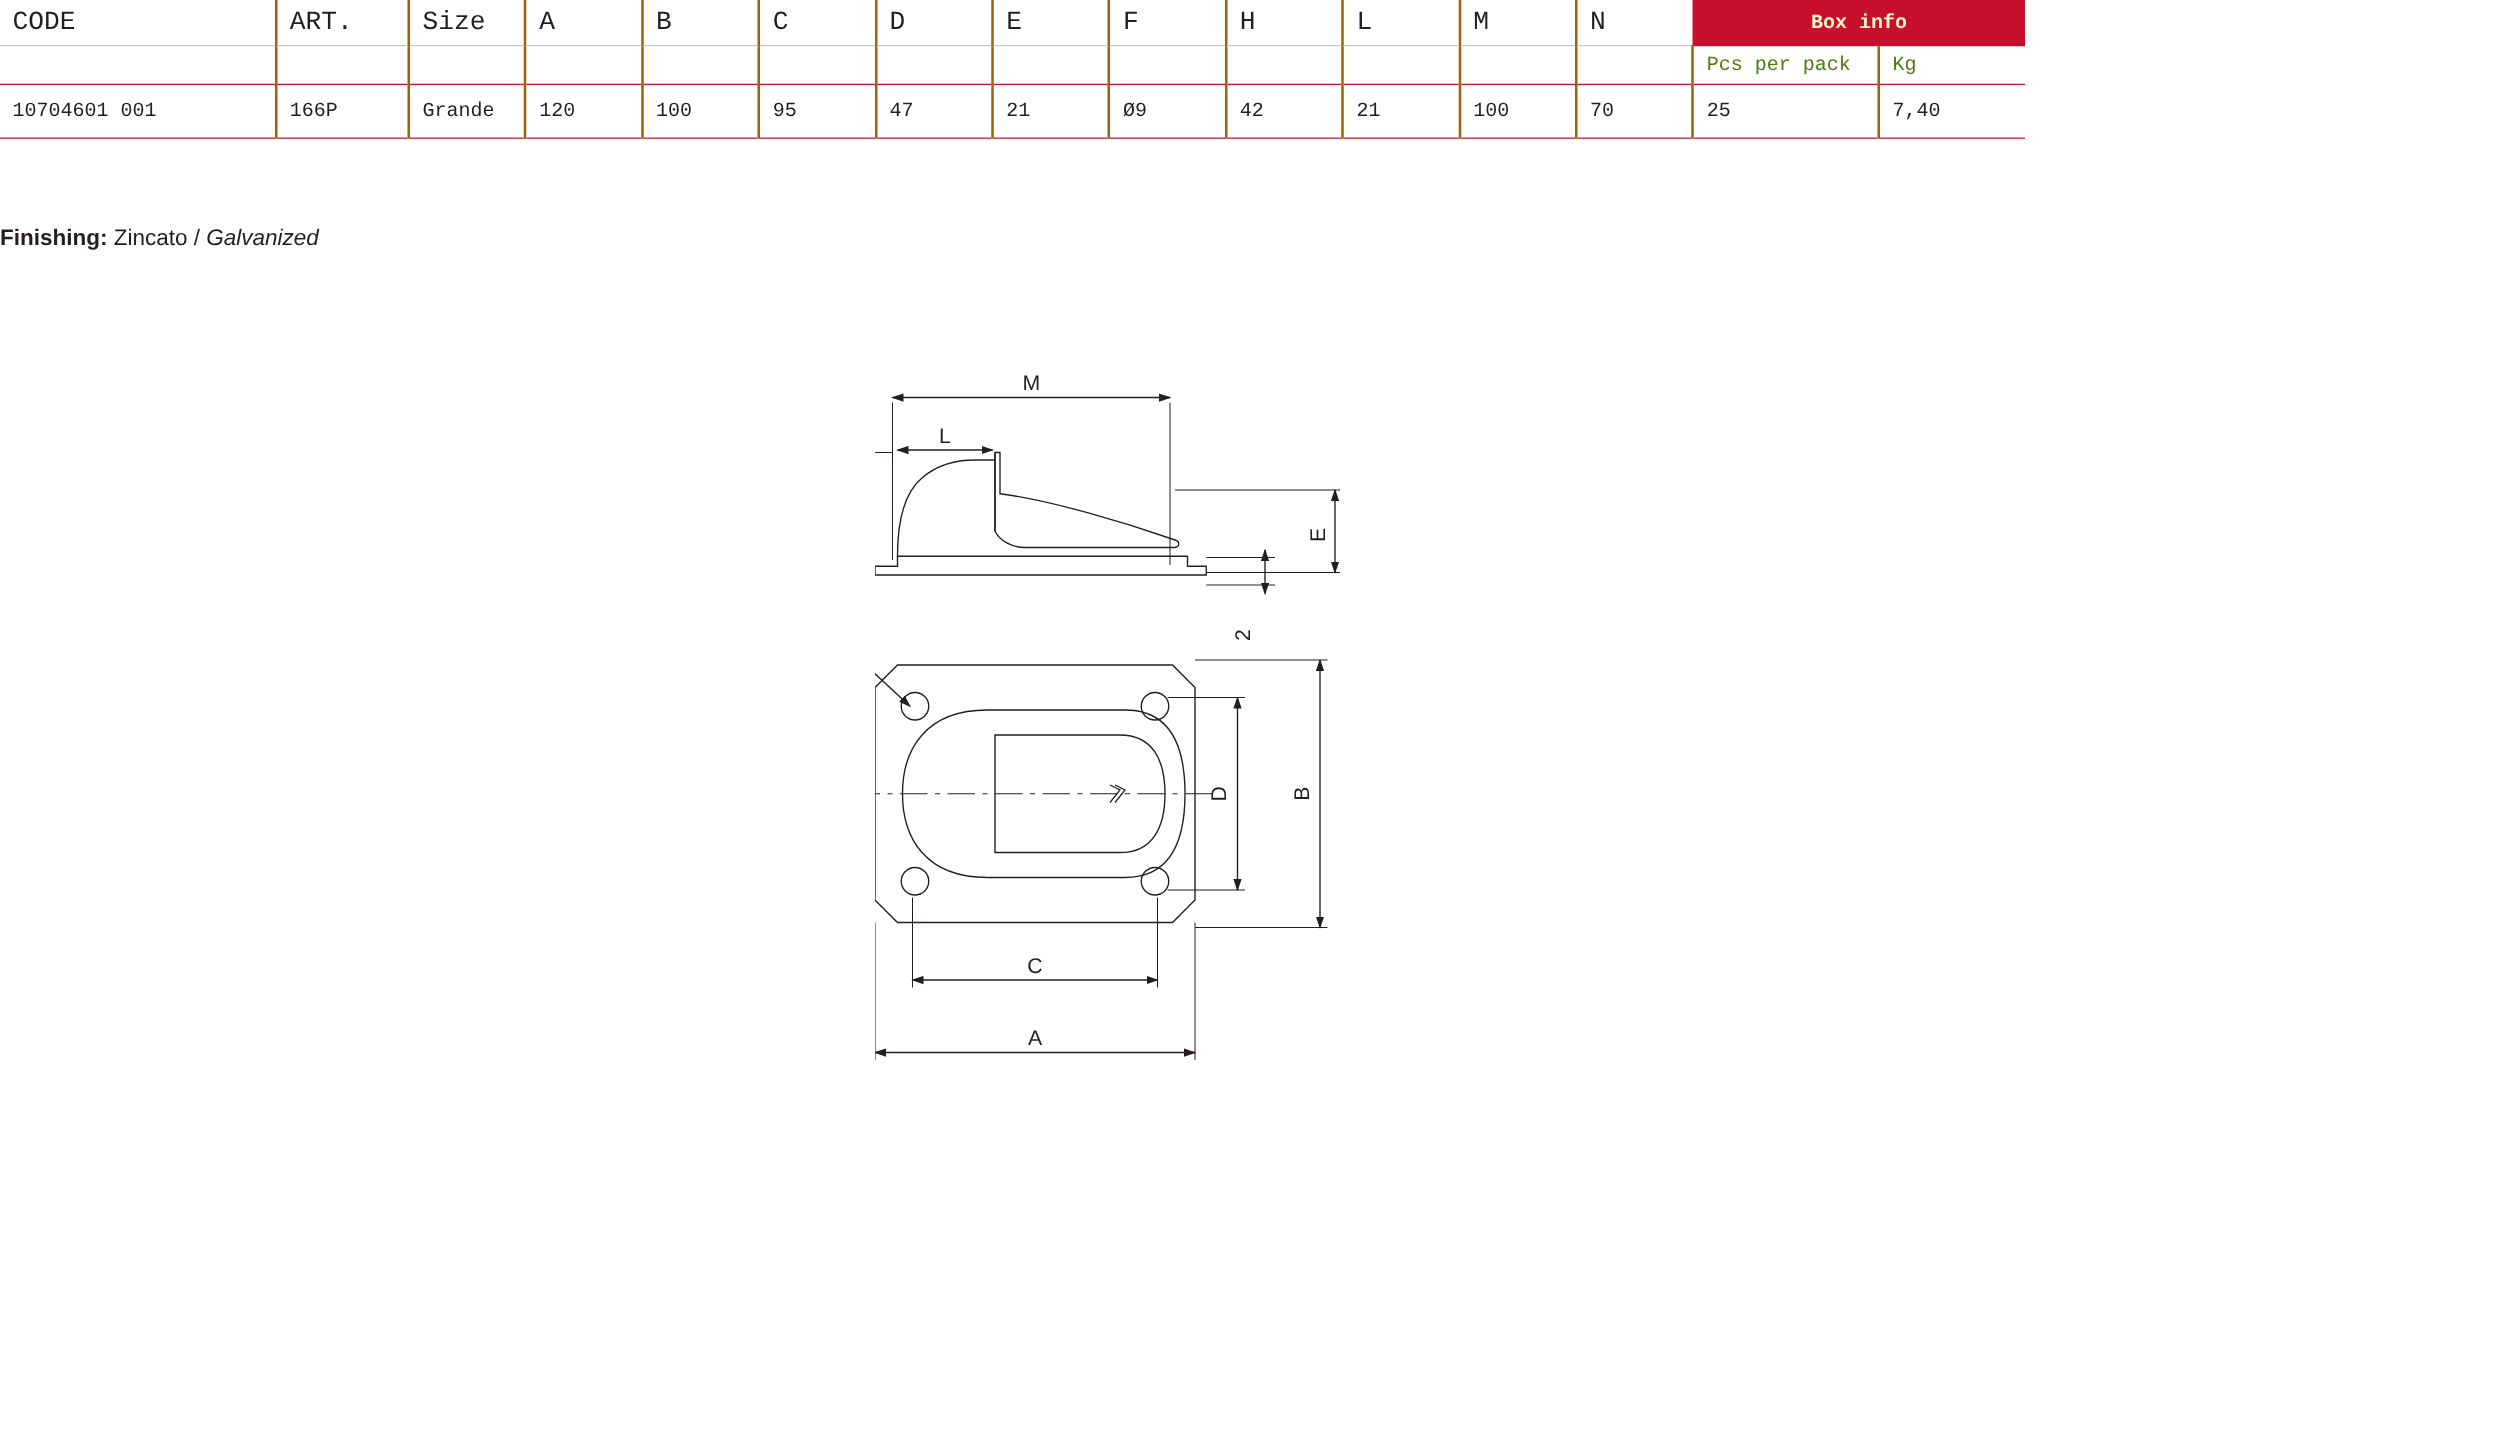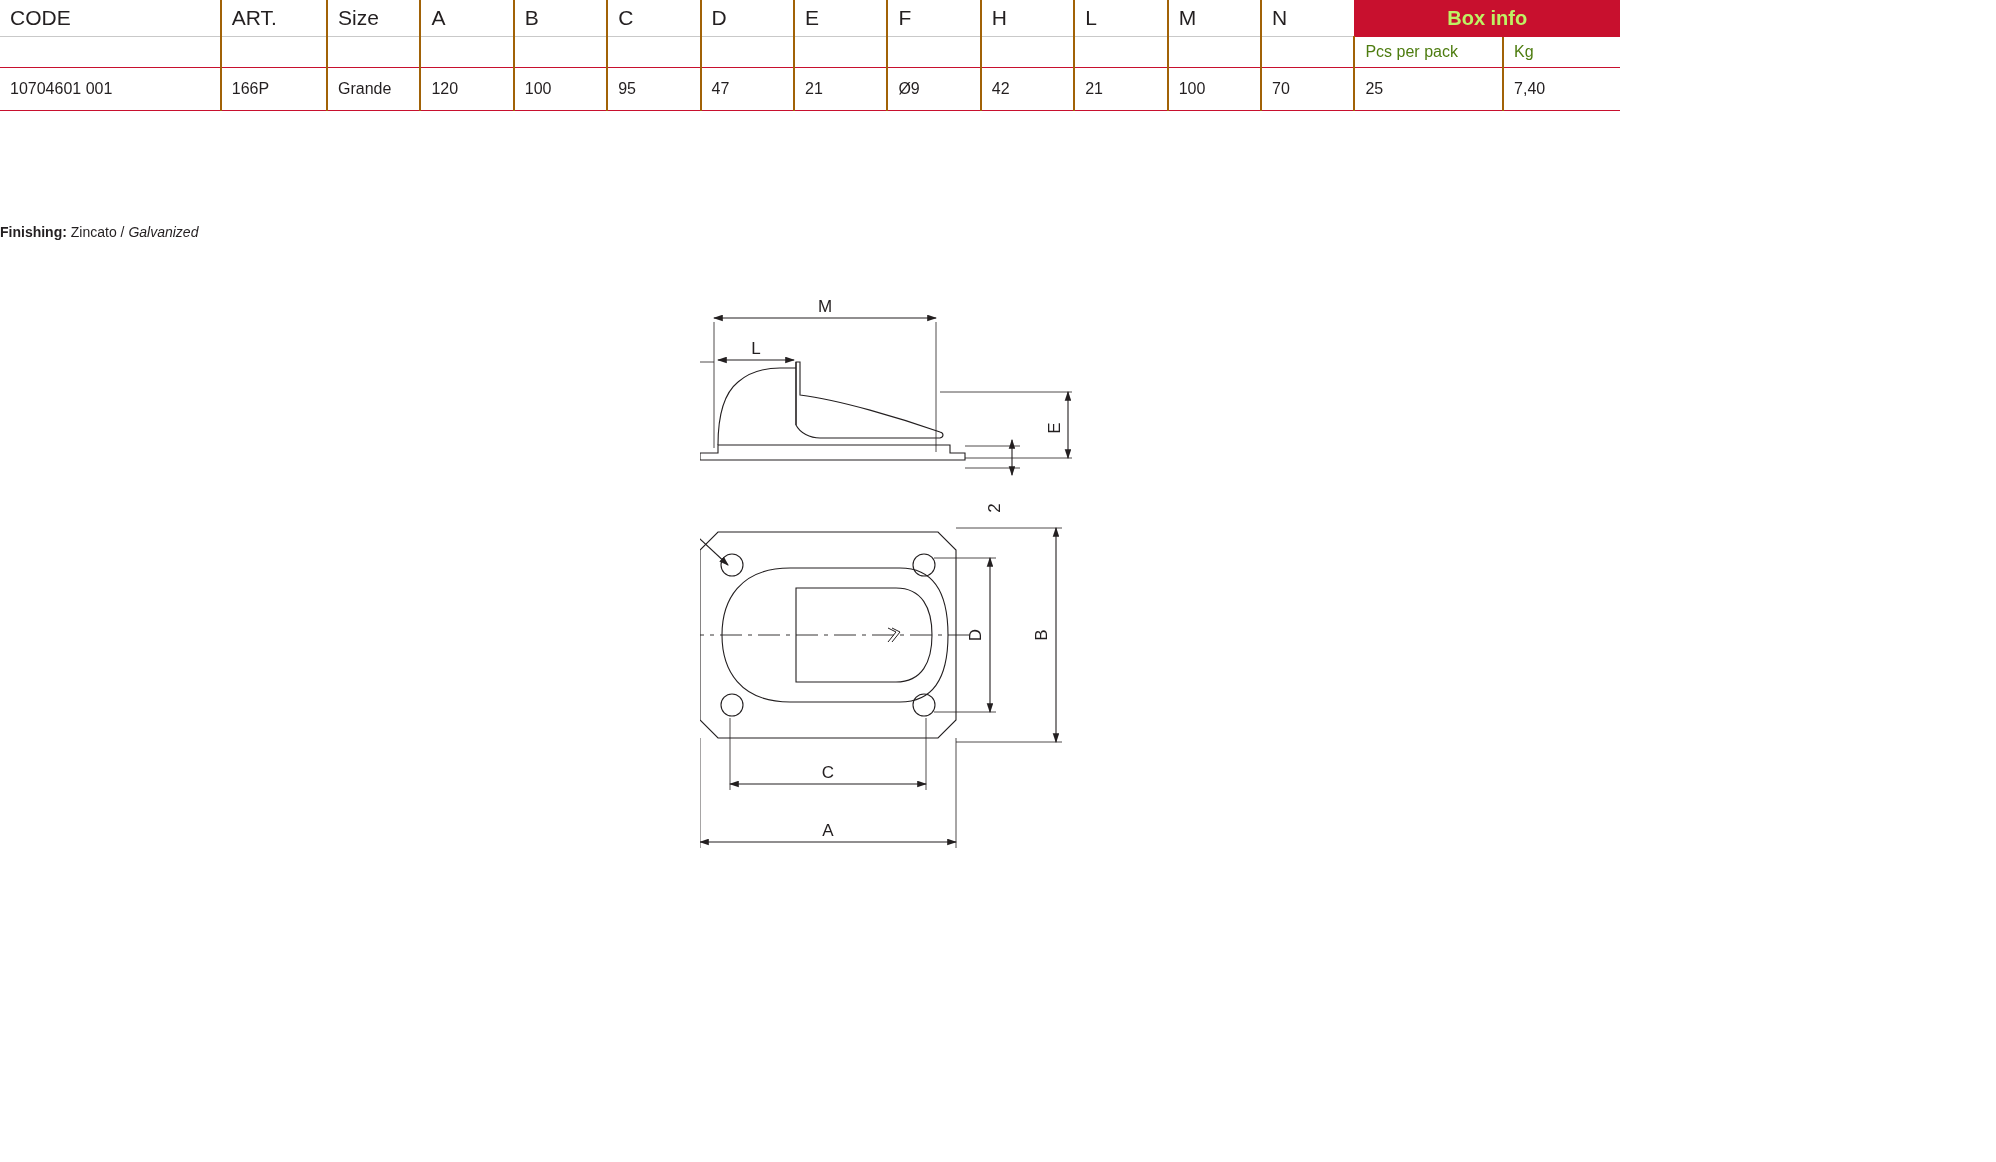--- a/index.html
+++ b/index.html
@@ -15,20 +15,21 @@
     position: relative;
     overflow: hidden;
   }
 
   
   .spec-table-wrap {
     position: absolute;
     left: 0;
     top: 0;
     width: 1620px;
+    font-family: Liberation Mono, monospace;
   }
   table.spec {
     border-collapse: collapse;
     width: 1620px;
     table-layout: fixed;
   }
   table.spec td, table.spec th {
     padding: 0;
     vertical-align: middle;
     text-align: left;
@@ -36,24 +37,24 @@
   }
   .row-head-top td {
     height: 36px;
     font-size: 21px;
     font-weight: bold;
     color: #231f20;
     border-bottom: 1px solid #c9c9c9;
   }
   .row-head-top td.boxinfo {
     background: #c8102e;
-    color: #bef264;
+    color: #fef9c3;
     text-align: center;
     font-weight: bold;
-    font-size: 20px;
+    font-size: 16px;
     border-bottom: none;
   }
   .row-head-sub td {
     height: 30px;
     font-size: 16px;
     color: #4d7c0f;
     border-bottom: 1.5px solid #c8102e;
   }
   .row-head-sub td.sub-blank {
     border-bottom: 1.5px solid #c8102e;
@@ -76,22 +77,21 @@
   .vline {
     border-left: 2px solid #a16207;
     padding-left: 10px !important;
   }
   .noline { padding-left: 10px !important; }
 
   .finishing {
     position: absolute;
     left: 0;
     top: 180px;
-    font-size: 14px;
-    margin-top: 44px;
+    font-size: 18px;
   }
   .finishing b { font-weight: bold; }
   .finishing i { font-style: italic; }
 
   
   .drawing {
     position: absolute;
     left: 700px;
     top: 300px;
     width: 640px;

